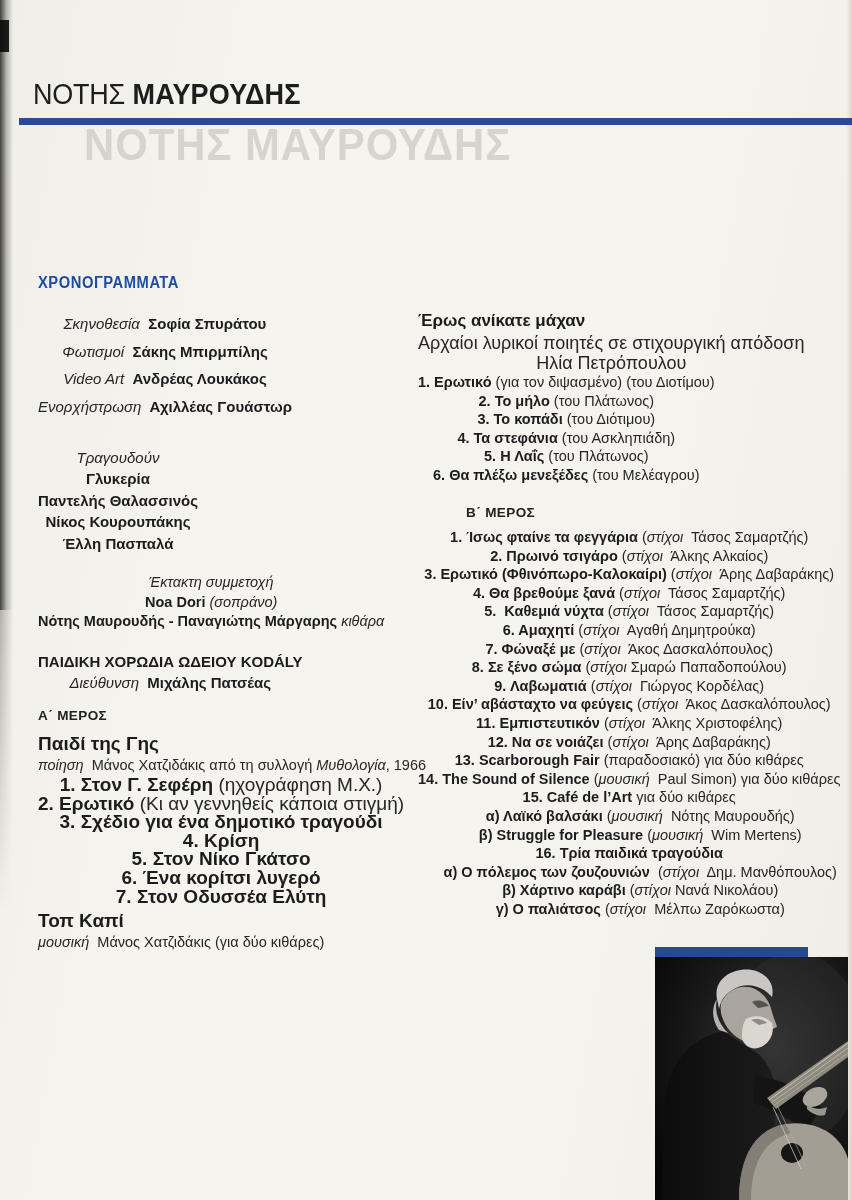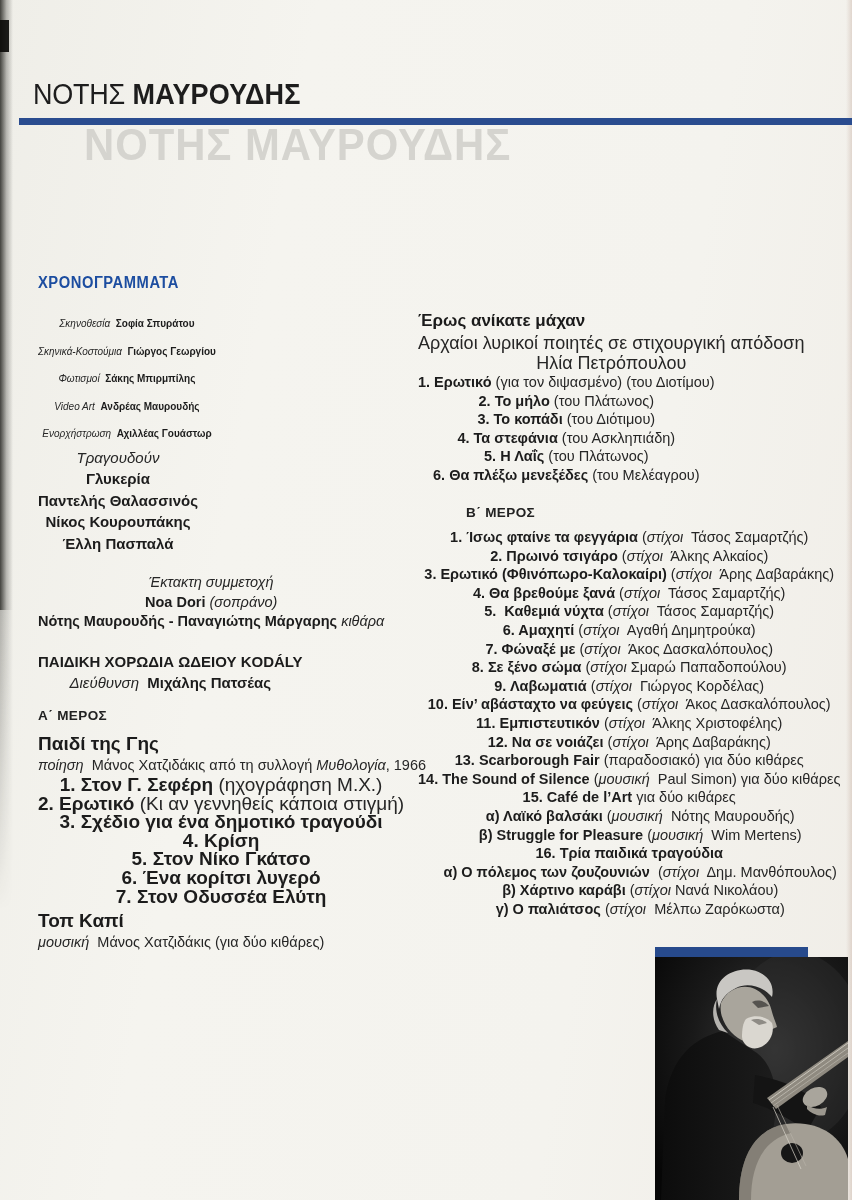--- a/index.html
+++ b/index.html
@@ -29,21 +29,21 @@
   .section-heading{position:absolute;left:38px;top:274px;font-size:16px;line-height:17px;font-weight:700;
     color:#1c4da0;letter-spacing:.6px;transform:scaleX(.92);transform-origin:left top;white-space:pre;}
   
   .block{position:absolute;}
   .line{white-space:pre;}
   .line.ind{padding-left:22px;}
   .seg-n{font-weight:400;font-style:normal;}
   .seg-b{font-weight:700;color:#1c1c1c;}
   .seg-i{font-style:italic;}
   
-  #credits{left:38px;top:310px;font-size:10px;line-height:27.5px;}
+  #credits{left:38px;top:310px;font-size:15px;line-height:27.5px;}
   #singers{left:38px;top:447px;font-size:15px;line-height:21.4px;}
   #guest{left:38px;top:573px;font-size:14.5px;line-height:19.6px;}
   #choir{left:38px;top:652px;font-size:15px;line-height:20.5px;}
   .part-heading{font-size:13.5px;font-weight:700;color:#222;letter-spacing:.4px;white-space:pre;}
   #part-a{position:absolute;left:38px;top:708px;}
   .work-title{position:absolute;font-size:19px;font-weight:700;color:#1b1b1b;white-space:pre;}
   #work1-title{left:38px;top:733px;}
   #work1-sub{left:38px;top:757px;font-size:14.5px;line-height:16px;}
   #work1-songs{left:38px;top:776px;font-size:19px;line-height:18.6px;}
   #work2-title{left:38px;top:910px;}
@@ -71,23 +71,22 @@
   <div class="edge-right"></div>
 
   <div class="header-title"><span class="title-light">ΝΟΤΗΣ</span><span class="title-bold"> ΜΑΥΡΟΥΔΗΣ</span></div>
   <div class="blue-rule"></div>
   <div class="watermark">ΝΟΤΗΣ ΜΑΥΡΟΥΔΗΣ</div>
 
   <div class="section-heading">ΧΡΟΝΟΓΡΑΜΜΑΤΑ</div>
 
   <div class="block" id="credits">
       <div class="line"><span class="seg-i">Σκηνοθεσία</span><span class="seg-n">  </span><span class="seg-b">Σοφία Σπυράτου</span></div>
-      <div class="line"><span class="seg-i">Σκηνικά-Κοστούμια</span><span class="seg-n">  </span><span class="seg-b">Γιώργος Γεωργίου</span></div>
       <div class="line"><span class="seg-i">Φωτισμοί</span><span class="seg-n">  </span><span class="seg-b">Σάκης Μπιρμπίλης</span></div>
-      <div class="line"><span class="seg-i">Video Art</span><span class="seg-n">  </span><span class="seg-b">Ανδρέας Μαυρουδής</span></div>
+      <div class="line"><span class="seg-i">Video Art</span><span class="seg-n">  </span><span class="seg-b">Ανδρέας Λουκάκος</span></div>
       <div class="line"><span class="seg-i">Ενορχήστρωση</span><span class="seg-n">  </span><span class="seg-b">Αχιλλέας Γουάστωρ</span></div>
     </div>
   <div class="block" id="singers">
       <div class="line"><span class="seg-i">Τραγουδούν</span></div>
       <div class="line"><span class="seg-b">Γλυκερία</span></div>
       <div class="line"><span class="seg-b">Παντελής Θαλασσινός</span></div>
       <div class="line"><span class="seg-b">Νίκος Κουρουπάκης</span></div>
       <div class="line"><span class="seg-b">Έλλη Πασπαλά</span></div>
     </div>
   <div class="block" id="guest">

